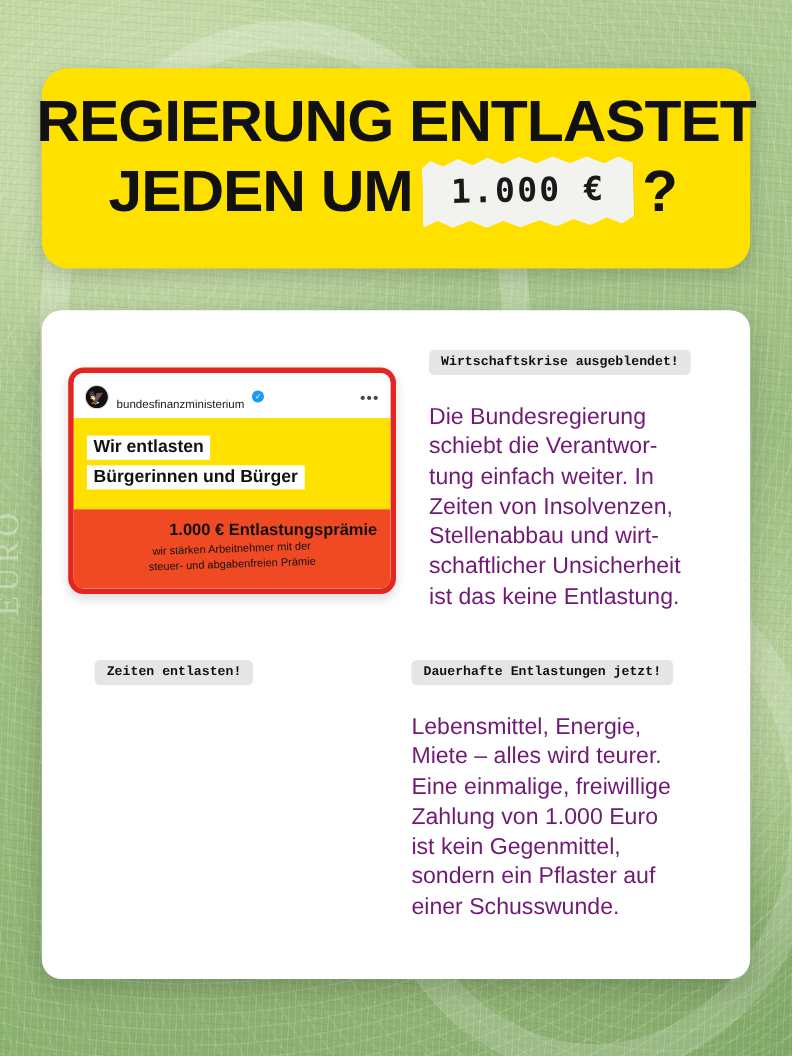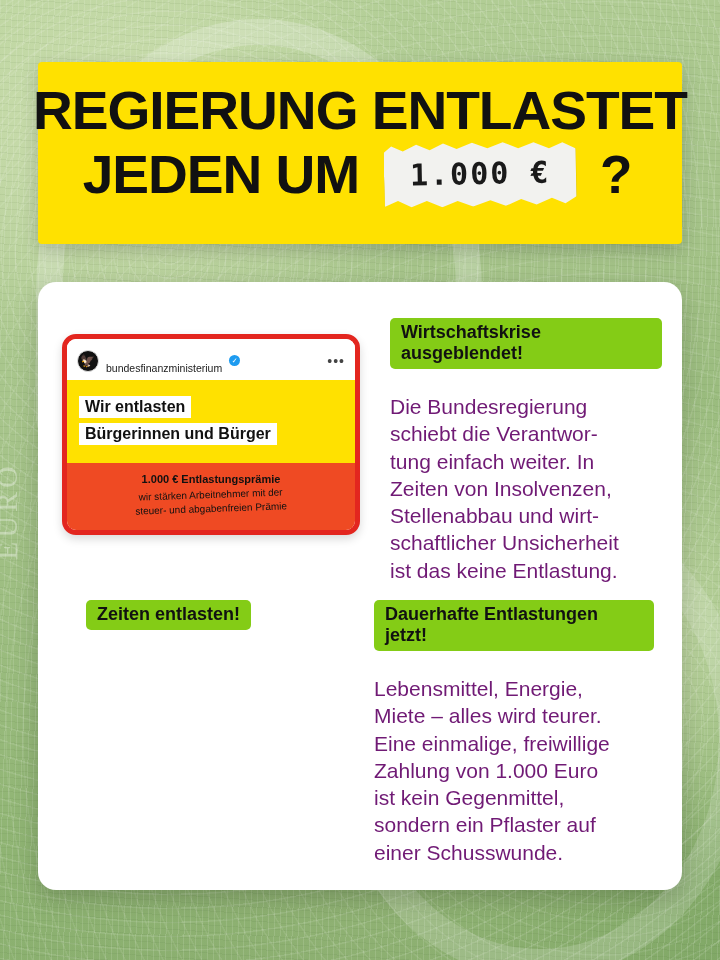--- a/index.html
+++ b/index.html
@@ -66,21 +66,21 @@
     transform-origin: left top;
     white-space: nowrap;
   }
 
   
   .headline-box {
     position: absolute;
     left: 38px; top: 62px;
     width: 644px; height: 182px;
     background: #ffe100;
-    border-radius: 4px;
+    border-radius: 24px;
     box-shadow: 0 6px 18px rgba(0,0,0,0.18);
     overflow: visible;
   }
   .headline-inner {
     position: absolute;
     left: 0; right: 0; top: 22px;
     text-align: center;
   }
   .headline-l1 {
     font-size: 53px;
@@ -88,21 +88,21 @@
     letter-spacing: -1px;
     line-height: 1.02;
     color: #111;
     font-family: "Liberation Sans", sans-serif;
     transform: scaleX(1.04);
   }
   .headline-l2row {
     display: flex;
     align-items: center;
     justify-content: center;
-    gap: 16px;
+    gap: 0px;
     margin-top: 4px;
   }
   .headline-l2 {
     font-size: 53px;
     font-weight: 900;
     letter-spacing: -1px;
     line-height: 1.02;
     color: #111;
     transform: scaleX(1.04);
   }
@@ -210,43 +210,44 @@
     padding: 1px 6px;
     line-height: 1.25;
   }
   .post-h2 { margin-top: 5px; }
   .post-foot {
     background: #ef4a23;
     padding: 10px 12px 14px 12px;
     text-align: center;
   }
   .post-foot-b {
-    font-size: 11px;
+    font-size: 15px;
     font-weight: 800;
     color: #111;
-    text-align: center;
+    text-align: right;
   }
   .post-foot-s {
     font-size: 10px;
     color: #111;
     line-height: 1.35;
     margin-top: 3px;
     transform: rotate(-2deg);
     display: inline-block;
   }
 
   
   .tag {
     display: inline-block;
-    background: #84cc16;
-    font-size: 18px;
+    background: #e5e5e5;
+    font-size: 12px;
     font-weight: 800;
     color: #111;
     padding: 4px 11px 5px 11px;
     border-radius: 5px;
+    font-family: Liberation Mono, monospace;
   }
   .body-text {
     font-size: 21px;
     line-height: 1.30;
     color: #701a75;
     margin-top: 24px;
     white-space: pre-line;
   }
 
   .col-right-top {

